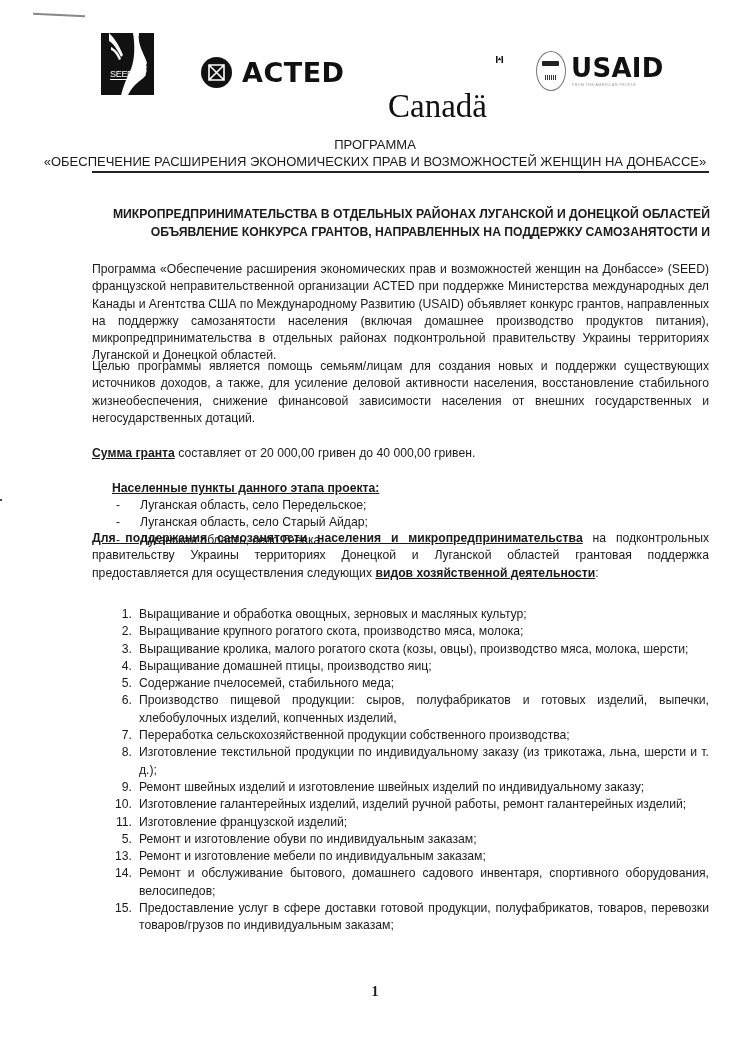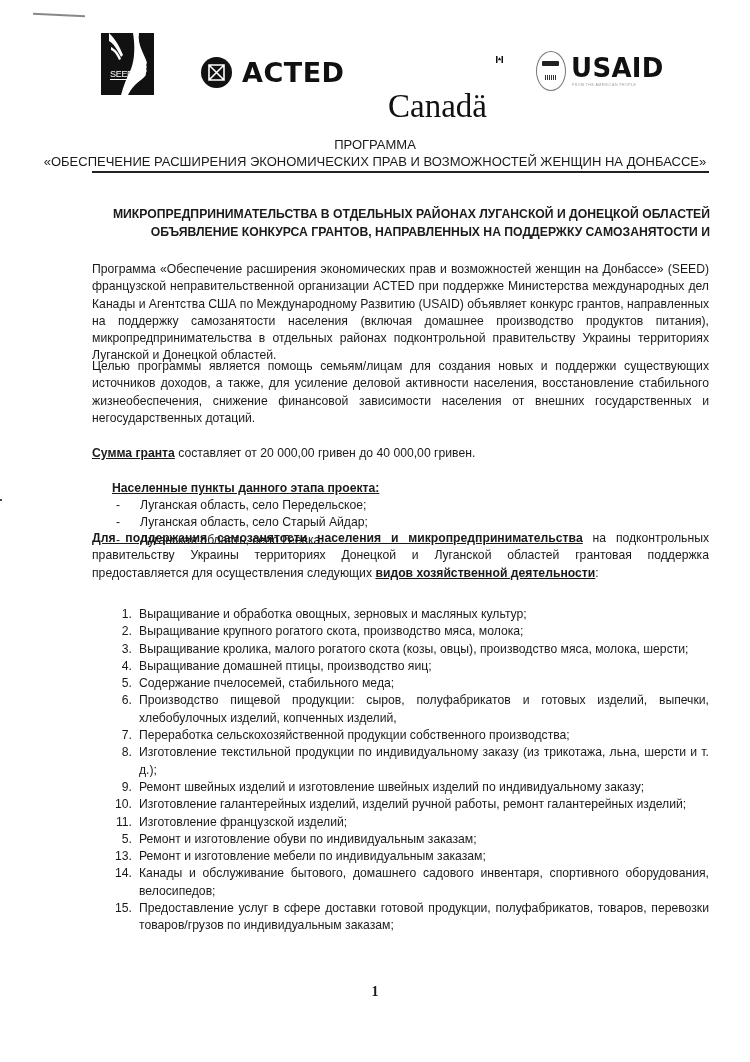--- a/index.html
+++ b/index.html
@@ -185,21 +185,21 @@
     <li>
         <span class="num">5.</span>
         <span class="txt">Ремонт и изготовление обуви по индивидуальным заказам;</span>
       </li>
     <li>
         <span class="num">13.</span>
         <span class="txt">Ремонт и изготовление мебели по индивидуальным заказам;</span>
       </li>
     <li>
         <span class="num">14.</span>
-        <span class="txt">Канады и обслуживание бытового, домашнего садового инвентаря, спортивного оборудования, велосипедов;</span>
+        <span class="txt">Ремонт и обслуживание бытового, домашнего садового инвентаря, спортивного оборудования, велосипедов;</span>
       </li>
     <li>
         <span class="num">15.</span>
         <span class="txt">Предоставление услуг в сфере доставки готовой продукции, полуфабрикатов, товаров, перевозки товаров/грузов по индивидуальным заказам;</span>
       </li>
   </ol>
 </div>
 
 <div class="page-num">1</div>
 

